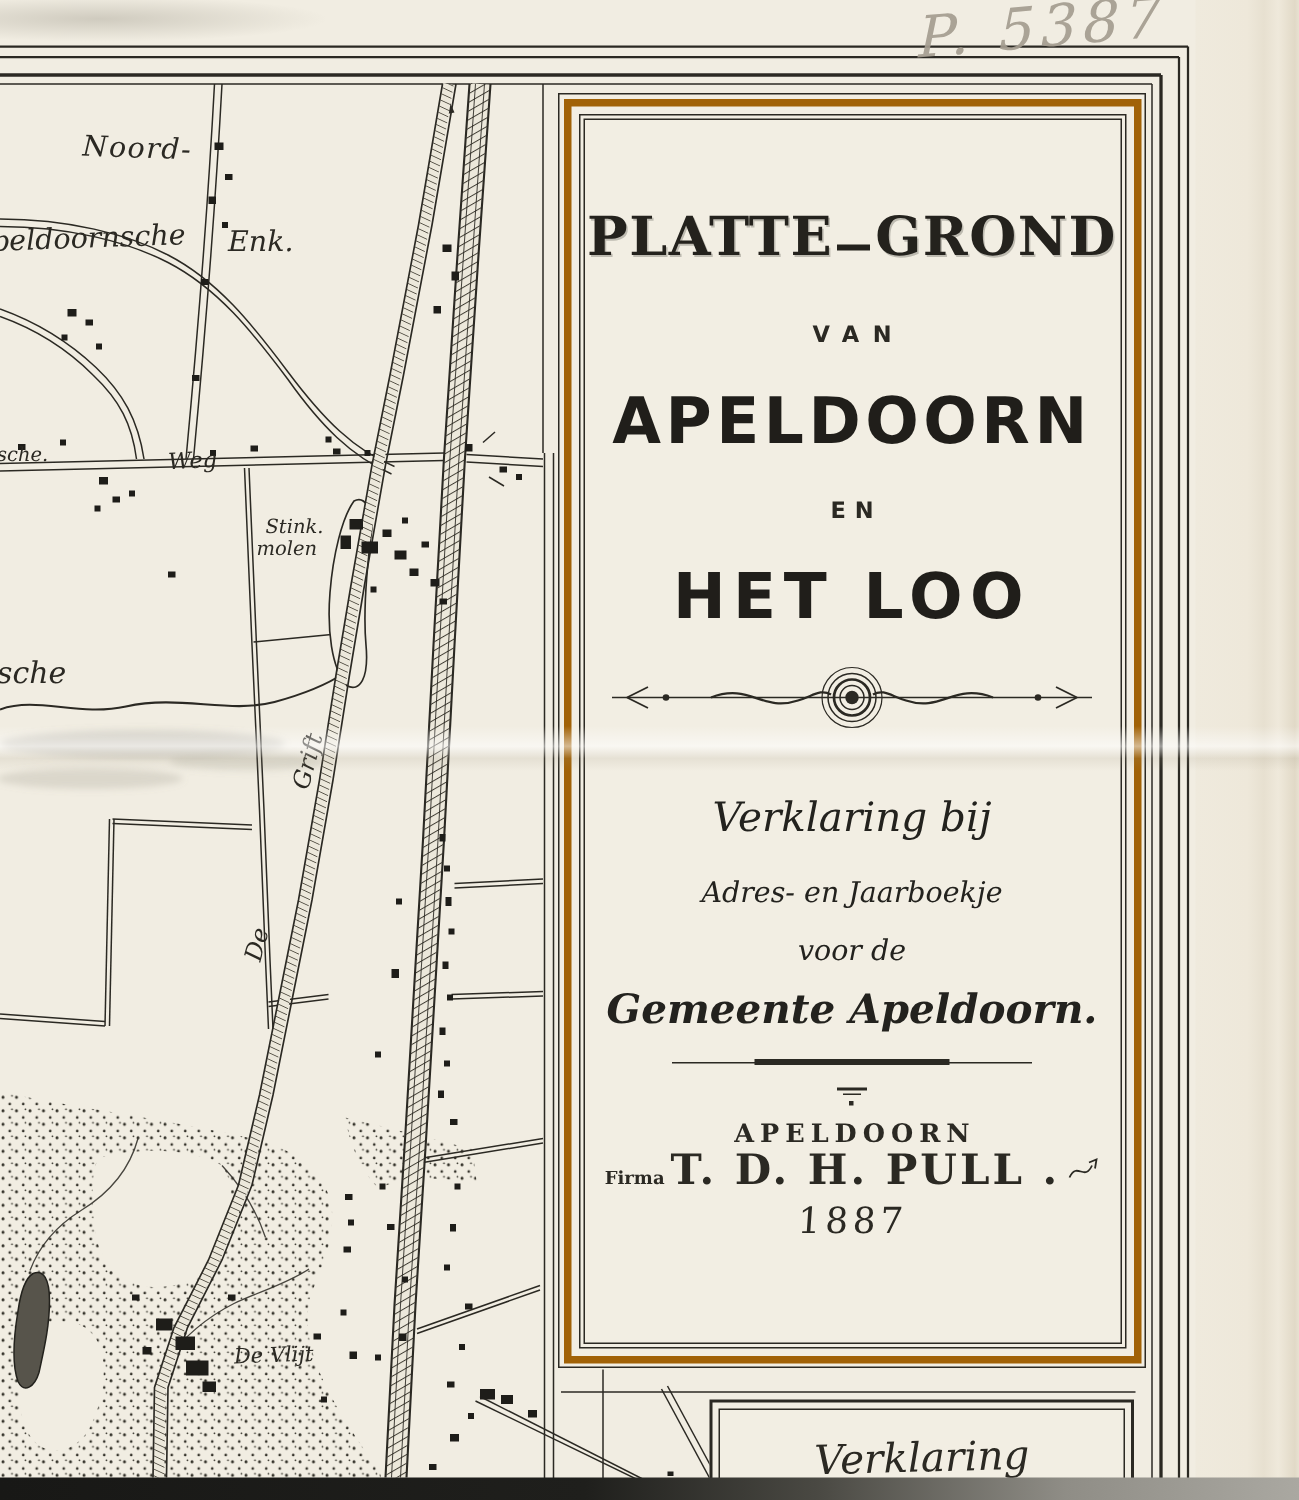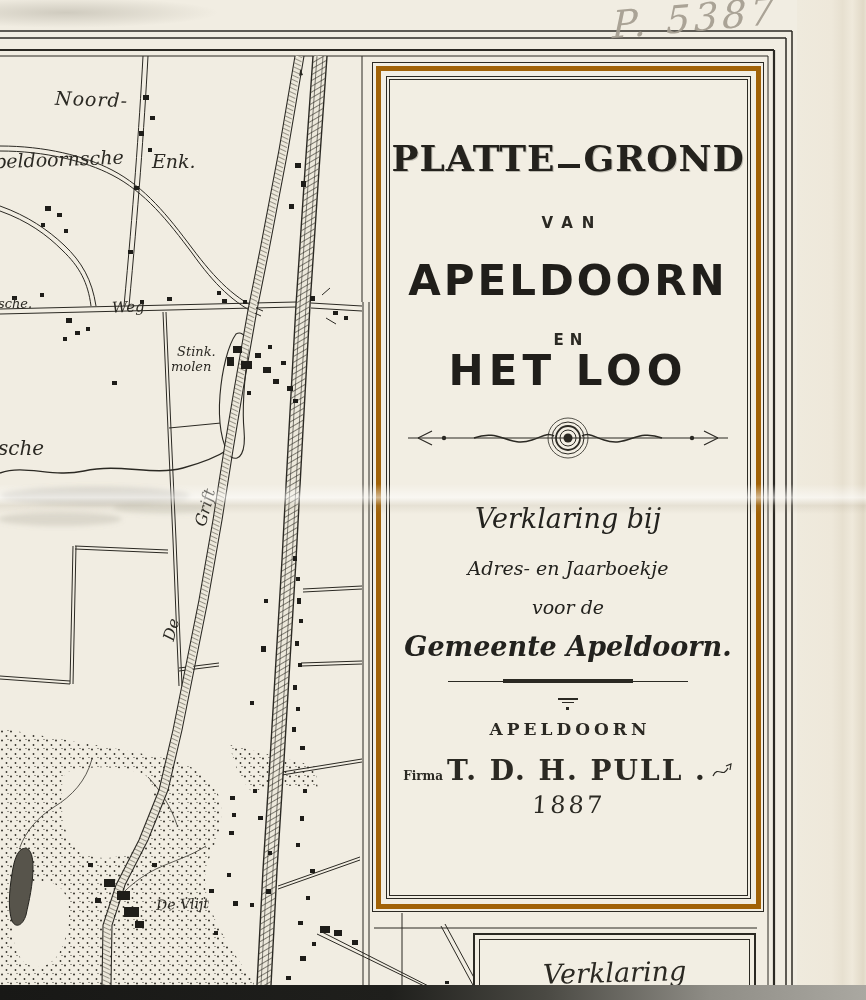--- a/index.html
+++ b/index.html
@@ -58,39 +58,39 @@
     font-size:36px; line-height:1.12; letter-spacing:1px; color:#24221d;
     text-shadow: 1px 1px 0 rgba(36,34,29,.25);
   }
   .tdash { display:inline-block; width:22px; height:4px; background:#24221d; margin:0 3px 3px; }
   .t-van { margin-top:38px; font-family:"DejaVu Sans", sans-serif; font-weight:bold;
     font-size:15px; letter-spacing:9px; text-indent:9px; line-height:1;}
   .t-city { margin-top:27px; font-family:"DejaVu Sans", sans-serif; font-weight:bold;
     font-size:42px; line-height:46px; letter-spacing:3px; color:#201e1a; transform:scaleY(1.02);}
   .t-en { margin-top:29px; font-family:"DejaVu Sans", sans-serif; font-weight:bold;
     font-size:15px; letter-spacing:6px; text-indent:6px; line-height:1;}
-  .t-loo { font-family:"DejaVu Sans", sans-serif; font-weight:bold;
+  .t-loo { margin-top:27px; font-family:"DejaVu Sans", sans-serif; font-weight:bold;
     font-size:42px; line-height:46px; letter-spacing:5px; color:#201e1a;}
   .t-orn { margin-top:22px; height:44px; }
   .script { font-family:"DejaVu Serif", serif; font-style:italic; color:#23221e; }
   .s1 { margin-top:40px; font-size:27px; line-height:38px;}
   .s2 { margin-top:8px;  font-size:37px; line-height:50px; letter-spacing:1px;}
   .s3 { margin-top:12px; font-size:19px; line-height:36px;}
   .s4 { margin-top:8px;  font-size:19px; line-height:26px;}
   .s5 { margin-top:8px;  font-size:27px; line-height:38px;font-weight:bold;}
   .rule { margin:12px auto 0; width:240px; height:8px; position:relative;}
   .rule:before { content:""; position:absolute; left:0; right:0; top:3px; height:1px; background:#2b2923;}
   .rule:after  { content:""; position:absolute; left:55px; width:130px; top:1.5px; height:4px; background:#2b2923;}
   .orn2 { margin:8px auto 0; width:26px; height:16px; position:relative;}
   .orn2 .bar1 { position:absolute; left:3px; top:4px; width:20px; height:2px; background:#2b2923;}
   .orn2 .bar2 { position:absolute; left:7px; top:8px; width:12px; height:1.5px; background:#2b2923;}
   .orn2 .dot  { position:absolute; left:11px; top:13px; width:3px; height:3px; background:#2b2923;}
   .t-impcity { margin-top:9px; font-family:"DejaVu Serif", serif; font-weight:bold;
     font-size:17px; letter-spacing:4px; text-indent:4px; line-height:20px;}
-  .t-firma { margin-top:18px; line-height:28px; display:flex; align-items:baseline; justify-content:center; gap:4px;}
+  .t-firma { margin-top:0; line-height:28px; display:flex; align-items:baseline; justify-content:center; gap:4px;}
   .t-firma .firma { font-size:12px; font-weight:bold;}
   .t-firma .name  { font-size:28px; font-weight:bold; letter-spacing:2px;}
   .t-year { margin-top:2px; font-size:24px; line-height:26px; letter-spacing:3px; transform:skewX(-4deg);}
   
   .verk-outer {
     position:absolute; left:473px; top:933px; width:283px; height:78px; z-index:3;
     border:2.5px solid #2b2923; padding:4px; background:#f2eee3;
   }
   .verk-inner { border:1.5px solid #2b2923; height:100%;
     display:flex; align-items:center; justify-content:center; }

